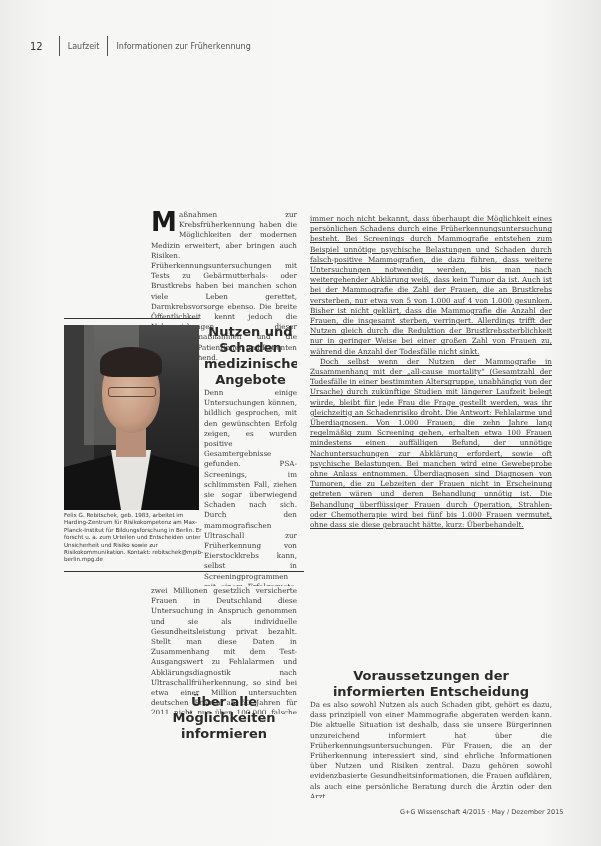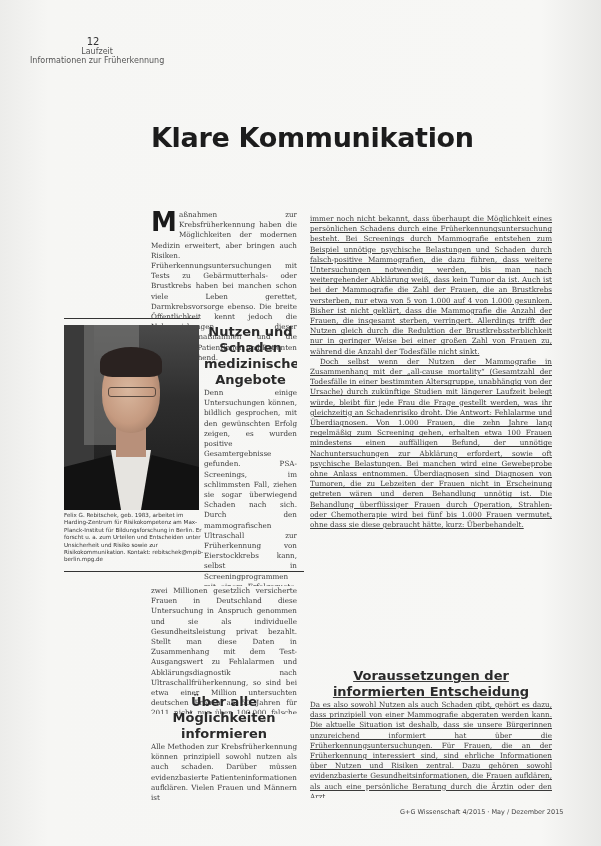--- a/index.html
+++ b/index.html
@@ -1,18 +1,18 @@
 <!DOCTYPE html>
 <html><head>
 <meta charset="utf-8">
 <style>
   html,body{margin:0;padding:0;}
   body{width:601px;height:846px;background:#f4f4f2;position:relative;overflow:hidden;font-family:"DejaVu Serif",serif;color:#2a2a2a;}
   .page{position:absolute;left:0;top:0;width:601px;height:846px;background:linear-gradient(90deg,#ececea 0,#f6f6f4 8%,#f7f7f5 90%,#e8e8e6 100%);}
-  .header{position:absolute;top:36px;left:30px;height:20px;display:flex;align-items:center;font-family:"DejaVu Sans",sans-serif;font-size:8px;color:#555;flex-direction:column;}
+  .header{position:absolute;top:36px;left:30px;height:20px;display:flex;align-items:center;font-family:"DejaVu Sans",sans-serif;font-size:8px;color:#555;}
   .header .pg{font-size:10px;color:#333;margin-right:8px;}
   .header .sep{width:1px;height:20px;background:#555;margin:0 8px;}
   .title{position:absolute;left:151px;top:122px;font-family:"DejaVu Sans",sans-serif;font-weight:bold;font-size:27px;letter-spacing:-0.3px;color:#1c1c1c;white-space:nowrap;}
   .subtitle{position:absolute;left:151px;top:162px;font-family:"DejaVu Sans",sans-serif;font-size:13px;color:#2a2a2a;white-space:nowrap;}
   .col{position:absolute;font-size:7.2px;line-height:10.2px;color:#3a3a3a;text-align:justify;}
   .col p{margin:0 0 0 0;}
   .col p.indent{text-indent:10px;}
   .dropcap{float:left;font-family:"DejaVu Sans",sans-serif;font-weight:bold;font-size:26px;line-height:22px;margin:1px 2px 0 0;color:#1a1a1a;}
   .h{font-family:"DejaVu Sans",sans-serif;font-weight:bold;font-size:13px;line-height:16px;color:#2a2a2a;text-align:center;}
   .photo{position:absolute;left:64px;top:325px;width:135px;height:185px;background:linear-gradient(180deg,#4a4a4a 0,#2e2e2e 40%,#1a1a1a 100%);overflow:hidden;}
@@ -34,21 +34,20 @@
 <div class="page">
 
   <div class="header">
     <span class="pg">12</span>
     <span class="sep"></span>
     <span>Laufzeit</span>
     <span class="sep"></span>
     <span>Informationen zur Früherkennung</span>
   </div>
 
-  <div class="title">Klare Kommunikation</div>
 
   <div class="col" style="left:151px;top:210px;width:146px;">
     <span class="dropcap">M</span>
     <span>aßnahmen zur Krebsfrüherkennung haben die Möglichkeiten der modernen Medizin erweitert, aber bringen auch Risiken. Früherkennungsuntersuchungen mit Tests zu Gebärmutterhals- oder Brustkrebs haben bei manchen schon viele Leben gerettet, Darmkrebsvorsorge ebenso. Die breite Öffentlichkeit kennt jedoch die Nebenwirkungen dieser Gesundheitsmaßnahmen und die Grenzen für Patientinnen und Patienten nur unzureichend.</span>
   </div>
 
   <div class="rule" style="top:318px;width:135px;"></div>
   <div class="photo">
     <div class="bg1"></div>
       <div class="bg2"></div>
@@ -66,27 +65,26 @@
     <div class="h">Nutzen und Schaden medizinischer Angebote</div>
     <p>Denn einige Untersuchungen können, bildlich gesprochen, mit den gewünschten Erfolg zeigen, es wurden positive Gesamtergebnisse gefunden. PSA-Screenings, im schlimmsten Fall, ziehen sie sogar überwiegend Schaden nach sich. Durch den mammografischen Ultraschall zur Früherkennung von Eierstockkrebs kann, selbst in Screeningprogrammen mit einem Erfolgsquote, keiner der zwölf Jahren nicht einmal eine von 1.000 Frauen vor dem Tod durch Eierstockkrebs bewahrt werden – 96 Frauen werden aber fehlalarmiert und damit gefährdet, 32 unnötigerweise operiert. Im Juli 2011 haben nach Hochrechnungen des Wissenschaftlichen Instituts der AOK (WIdO) über zwei Millionen gesetzlich versicherte Frauen in Deutschland diese Untersuchung in Anspruch genommen und sie als individuelle Gesundheitsleistung privat bezahlt. Stellt man diese Daten in Zusammenhang mit dem Test-Ausgangswert zu Fehlalarmen und Abklärungsdiagnostik nach Ultraschallfrüherkennung, so sind bei etwa einer Million untersuchten deutschen Frauen ab 50 Jahren für 2011 nicht nur über 100.000 falsche Befunde zu erwarten, sondern auch rund als 15.000 unnötige chirurgische Eingriffe.</p>
   </div>
 
   <div class="col" style="left:151px;top:586px;width:146px;height:128px;overflow:hidden;">
     <p>zwei Millionen gesetzlich versicherte Frauen in Deutschland diese Untersuchung in Anspruch genommen und sie als individuelle Gesundheitsleistung privat bezahlt. Stellt man diese Daten in Zusammenhang mit dem Test-Ausgangswert zu Fehlalarmen und Abklärungsdiagnostik nach Ultraschallfrüherkennung, so sind bei etwa einer Million untersuchten deutschen Frauen ab 50 Jahren für 2011 nicht nur über 100.000 falsche Befunde zu erwarten, sondern auch rund als 15.000 unnötige chirurgische Eingriffe.</p>
   </div>
 
   <div class="col" style="left:151px;top:694px;width:146px;">
     <div class="h">Über alle Möglichkeiten informieren</div>
-    <p>Alle Methoden zur Krebsfrüherkennung können prinzipiell sowohl nutzen als auch schaden. Darüber müssen evidenzbasierte Patienteninformationen aufklären. Vielen Frauen und Männern ist</p>
   </div>
 
   <div class="col" style="left:310px;top:214px;width:242px;height:440px;overflow:hidden;text-decoration:underline;">
     <p>immer noch nicht bekannt, dass überhaupt die Möglichkeit eines persönlichen Schadens durch eine Früherkennungsuntersuchung besteht. Bei Screenings durch Mammografie entstehen zum Beispiel unnötige psychische Belastungen und Schaden durch falsch-positive Mammografien, die dazu führen, dass weitere Untersuchungen notwendig werden, bis man nach weitergehender Abklärung weiß, dass kein Tumor da ist. Auch ist bei der Mammografie die Zahl der Frauen, die an Brustkrebs versterben, nur etwa von 5 von 1.000 auf 4 von 1.000 gesunken. Bisher ist nicht geklärt, dass die Mammografie die Anzahl der Frauen, die insgesamt sterben, verringert. Allerdings trifft der Nutzen gleich durch die Reduktion der Brustkrebssterblichkeit nur in geringer Weise bei einer großen Zahl von Frauen zu, während die Anzahl der Todesfälle nicht sinkt.</p>
     <p class="indent">Doch selbst wenn der Nutzen der Mammografie in Zusammenhang mit der „all-cause mortality“ (Gesamtzahl der Todesfälle in einer bestimmten Altersgruppe, unabhängig von der Ursache) durch zukünftige Studien mit längerer Laufzeit belegt würde, bleibt für jede Frau die Frage gestellt werden, was ihr gleichzeitig an Schadenrisiko droht. Die Antwort: Fehlalarme und Überdiagnosen. Von 1.000 Frauen, die zehn Jahre lang regelmäßig zum Screening gehen, erhalten etwa 100 Frauen mindestens einen auffälligen Befund, der unnötige Nachuntersuchungen zur Abklärung erfordert, sowie oft psychische Belastungen. Bei manchen wird eine Gewebeprobe ohne Anlass entnommen. Überdiagnosen sind Diagnosen von Tumoren, die zu Lebzeiten der Frauen nicht in Erscheinung getreten wären und deren Behandlung unnötig ist. Die Behandlung überflüssiger Frauen durch Operation, Strahlen- oder Chemotherapie wird bei fünf bis 1.000 Frauen vermutet, ohne dass sie diese gebraucht hätte, kurz: Überbehandelt.</p>
   </div>
 
-  <div class="col" style="left:310px;top:668px;width:242px;height:130px;overflow:hidden;text-decoration:underline;">
+  <div class="col" style="left:310px;top:668px;width:242px;height:130px;overflow:hidden;">
     <div class="h">Voraussetzungen der informierten Entscheidung</div>
     <p>Da es also sowohl Nutzen als auch Schaden gibt, gehört es dazu, dass prinzipiell von einer Mammografie abgeraten werden kann. Die aktuelle Situation ist deshalb, dass sie unsere Bürgerinnen unzureichend informiert hat über die Früherkennungsuntersuchungen. Für Frauen, die an der Früherkennung interessiert sind, sind ehrliche Informationen über Nutzen und Risiken zentral. Dazu gehören sowohl evidenzbasierte Gesundheitsinformationen, die Frauen aufklären, als auch eine persönliche Beratung durch die Ärztin oder den Arzt.</p>
   </div>
 
   <div class="footer">G+G Wissenschaft 4/2015 · May / Dezember 2015</div>
 </div>
 
 </body></html>

